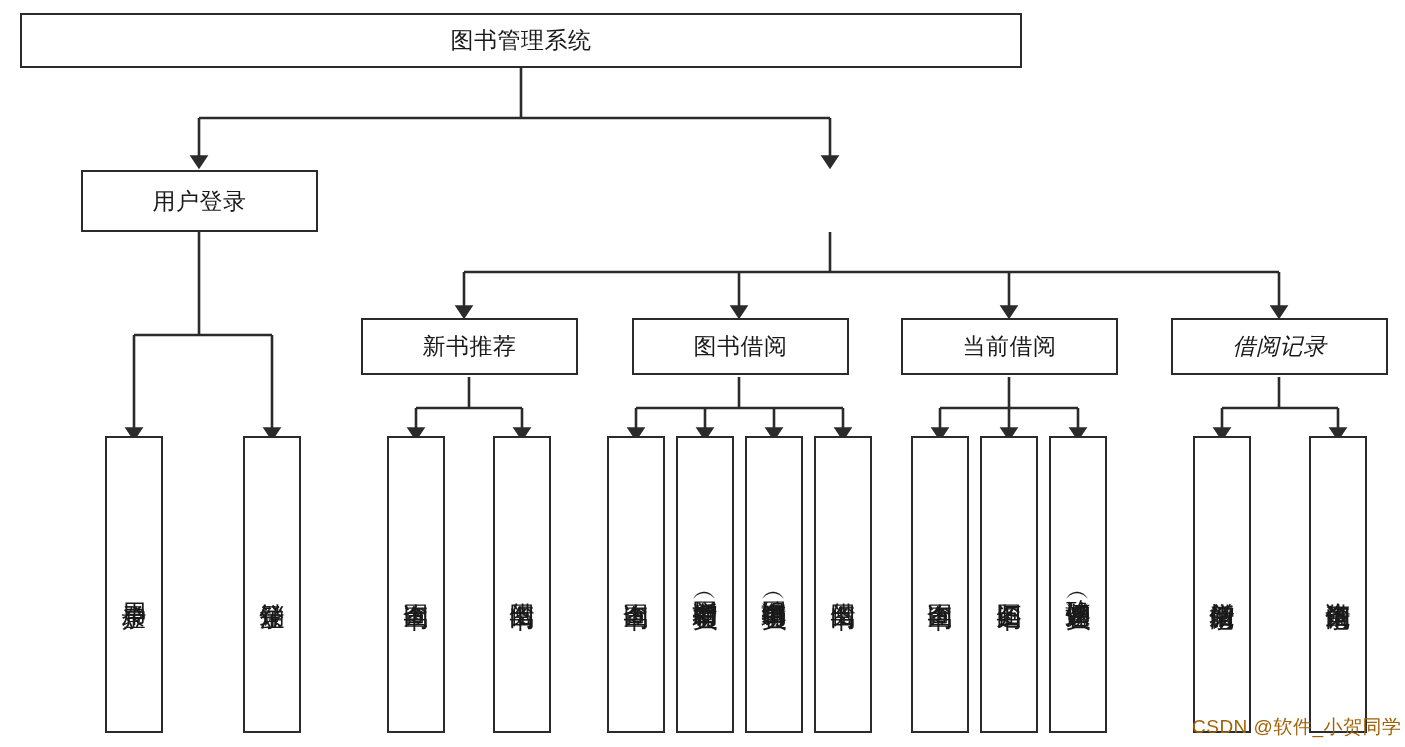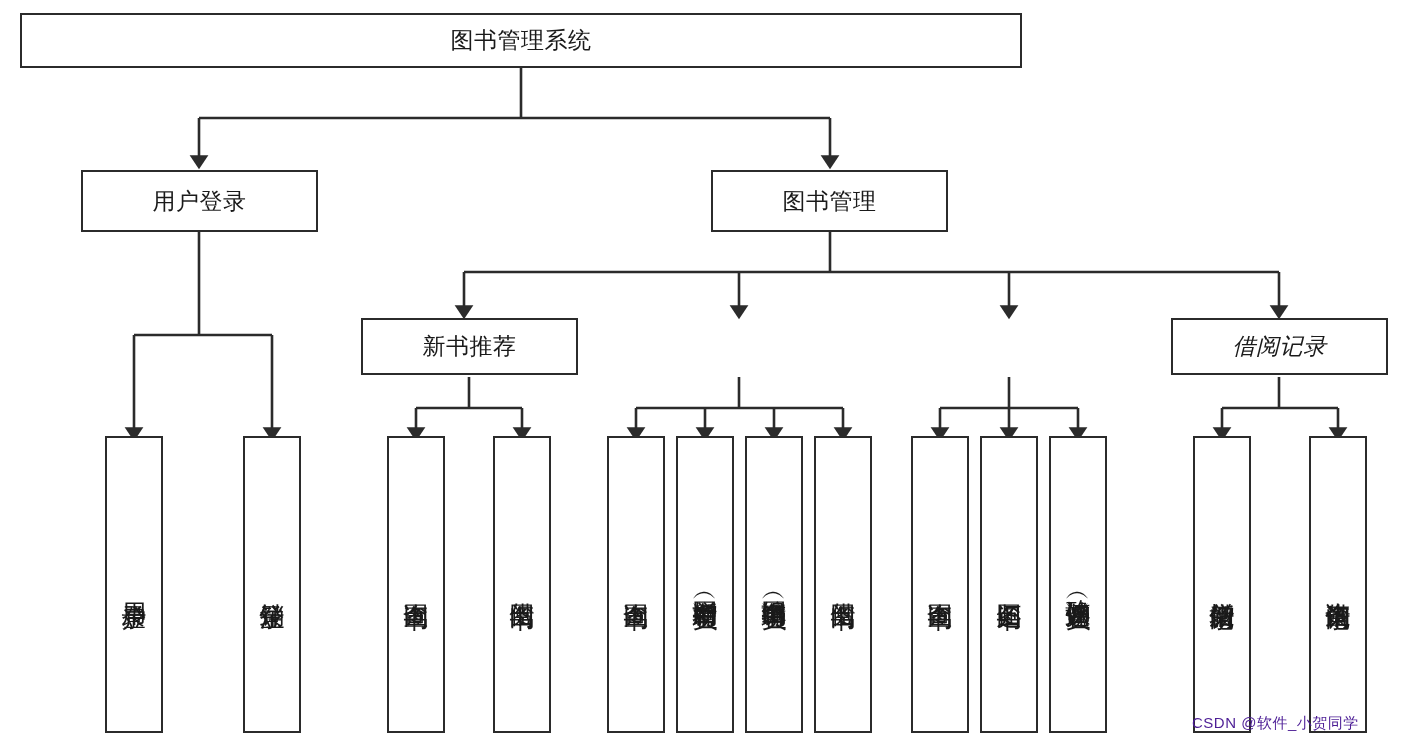--- a/index.html
+++ b/index.html
@@ -49,22 +49,22 @@
     padding: 4px 0;
   }
   .node.v-node .vtext {
     writing-mode: vertical-rl;
     text-orientation: upright;
     display: block;
     white-space: nowrap;
   }
   .watermark {
     position: absolute;
-    font-size: 15px;
-    color: #4c1d95;
+    font-size: 19px;
+    color: #a16207;
     white-space: nowrap;
     letter-spacing: 0.5px;
     pointer-events: none;
   }
 </style>
 </head>
 <body>
 
 <div id="diagram-root">
 
@@ -118,26 +118,29 @@
     </g>
   </svg>
 
   <div class="node h-node" style="left:20px; top:13px; width:1002px; height:55px;">
     <span>图书管理系统</span>
   </div>
 
   <div class="node h-node" style="left:81px; top:170px; width:237px; height:62px;">
     <span>用户登录</span>
   </div>
-  <div class="node h-node" style="left:711px; top:170px; width:237px; height:62px;">
-    <span>图书管理</span>
-  </div>
 
   <div class="node h-node" style="left:361px; top:318px; width:217px; height:57px;text-align:right;">
     <span>新书推荐</span>
+  </div>
+  <div class="node h-node" style="left:632px; top:318px; width:217px; height:57px;">
+    <span>图书借阅</span>
+  </div>
+  <div class="node h-node" style="left:901px; top:318px; width:217px; height:57px;">
+    <span>当前借阅</span>
   </div>
   <div class="node h-node" style="left:1171px; top:318px; width:217px; height:57px;font-style:italic;">
     <span>借阅记录</span>
   </div>
 
   <div class="node v-node" style="left:105px; top:436px; width:58px; height:297px;">
     <span class="vtext">用户登录</span>
   </div>
   <div class="node v-node" style="left:243px; top:436px; width:58px; height:297px;">
     <span class="vtext">注销登录</span>

